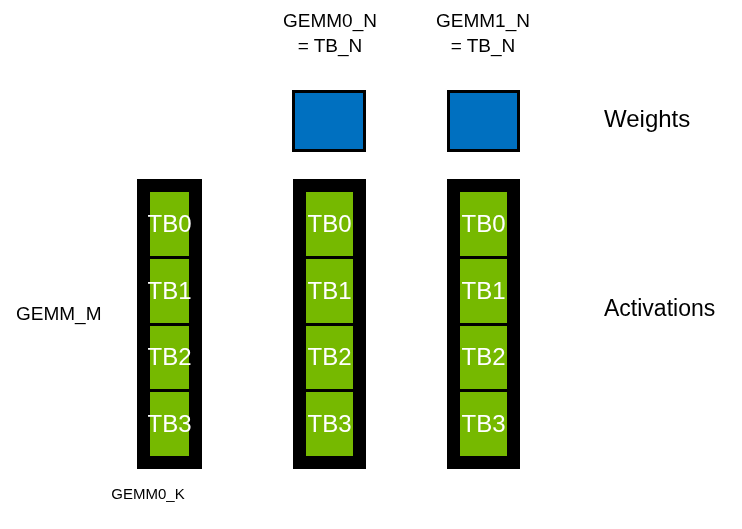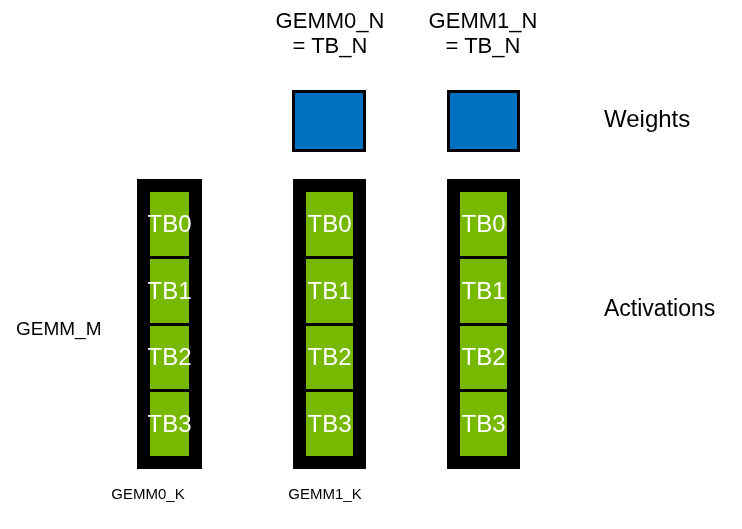--- a/index.html
+++ b/index.html
@@ -13,21 +13,21 @@
     width: 742px;
     height: 529px;
     background: var(--background, #ffffff);
     overflow: hidden;
   }
   .hdr-label {
     position: absolute;
     top: 8px;
     width: 150px;
     text-align: center;
-    font-size: 22px;
+    font-size: 19px;
     line-height: 25px;
     color: var(--label_text, #000000);
     white-space: nowrap;
   }
   .weight-block {
     position: absolute;
     top: 90px;
     height: 62px;
     box-sizing: border-box;
     background: var(--weights_fill, #0070C0);
@@ -53,21 +53,21 @@
     color: var(--tb_text, #ffffff);
     font-size: 24px;
   }
   .side-label {
     position: absolute;
     color: var(--label_text, #000000);
     white-space: nowrap;
   }
   .weights-label   { left: 604px; top: 105px; font-size: 24px; }
   .activations-label { left: 604px; top: 295px; font-size: 23px; }
-  .gemm-m-label    { left: 16px;  top: 318px; font-size: 19px; }
+  .gemm-m-label    { left: 16px;  top: 303px; font-size: 19px; }
   .ftr-label {
     position: absolute;
     top: 485px;
     width: 140px;
     text-align: center;
     font-size: 15px;
     color: var(--label_text, #000000);
     white-space: nowrap;
   }
 </style>
@@ -106,15 +106,14 @@
     <div class="tb-block">TB3</div>
   </div>
   <div class="act-column" style="left:447px;width:73px;">
     <div class="tb-block">TB0</div>
     <div class="tb-block">TB1</div>
     <div class="tb-block">TB2</div>
     <div class="tb-block">TB3</div>
   </div>
 
   <div class="ftr-label" style="left:78px;">GEMM0_K</div>
-  <div class="ftr-label" style="left:255px;">GEMM1_K</div>
 
 </div>
 
 </body></html>

